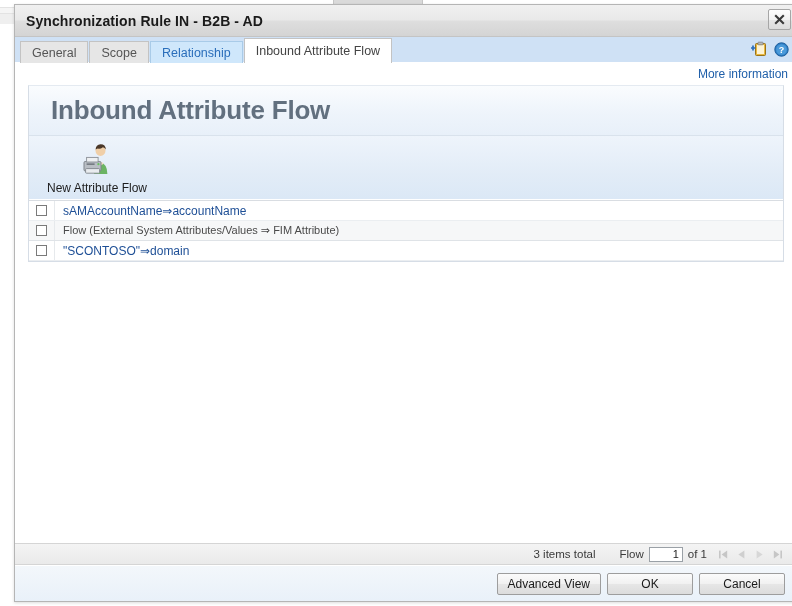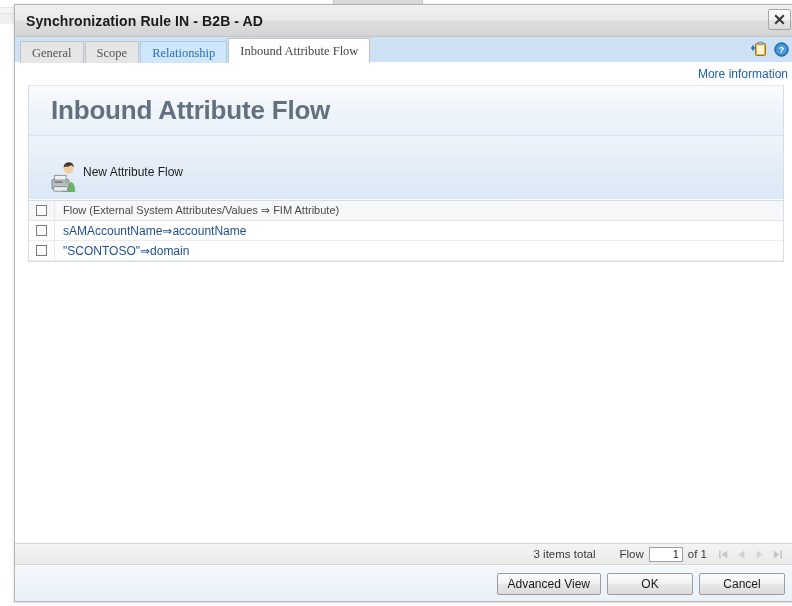--- a/index.html
+++ b/index.html
@@ -116,21 +116,20 @@
     color: #555;
     background: #e6e6e6;
     border: 1px solid #c3c3c3;
     border-bottom: none;
     box-sizing: border-box;
     margin-right: 1px;
     cursor: pointer;
     white-space: nowrap;
     position: relative;
     top: 1px;
-    font-family: Liberation Serif, serif;
   }
   .tab.hover {
     background: #cfe7fb;
     color: #2a6ebb;
     border-color: #a9cbe8;
   }
   .tab.active {
     background: #ffffff;
     color: #444;
     border-color: #c3c3c3;
@@ -208,20 +207,22 @@
     height: 64px;
     background: linear-gradient(to bottom, #eef4fb 0%, #e2ecf7 60%, #dbe8f6 100%);
     display: flex;
     align-items: flex-end;
     padding: 0 0 4px 12px;
     box-sizing: border-box;
     border-bottom: 1px solid #ffffff;
   }
   .tool-btn {
     display: flex;
+    flex-direction: column;
+    align-items: center;
     justify-content: flex-end;
     padding: 0 6px;
     cursor: pointer;
     min-width: 60px;
   }
   .tool-btn.disabled { cursor: default; }
   .tool-ico {
     height: 34px;
     display: flex;
     align-items: flex-end;
@@ -432,32 +433,32 @@
             </svg>
           </span>
           <span class="tool-label">New Attribute Flow</span>
         </div>
 
 
       </div>
 
       <div class="grid">
 
+        <div class="grid-row data">
+          <div class="grid-cb">
+            <span class="cb"></span>
+          </div>
+          <div class="grid-text">sAMAccountName⇒accountName</div>
+        </div>
+
         <div class="grid-row header">
           <div class="grid-cb">
             <span class="cb"></span>
           </div>
           <div class="grid-text">Flow (External System Attributes/Values ⇒ FIM Attribute)</div>
-        </div>
-
-        <div class="grid-row data">
-          <div class="grid-cb">
-            <span class="cb"></span>
-          </div>
-          <div class="grid-text">sAMAccountName⇒accountName</div>
         </div>
 
         <div class="grid-row data">
           <div class="grid-cb">
             <span class="cb"></span>
           </div>
           <div class="grid-text">"SCONTOSO"⇒domain</div>
         </div>
 
 

